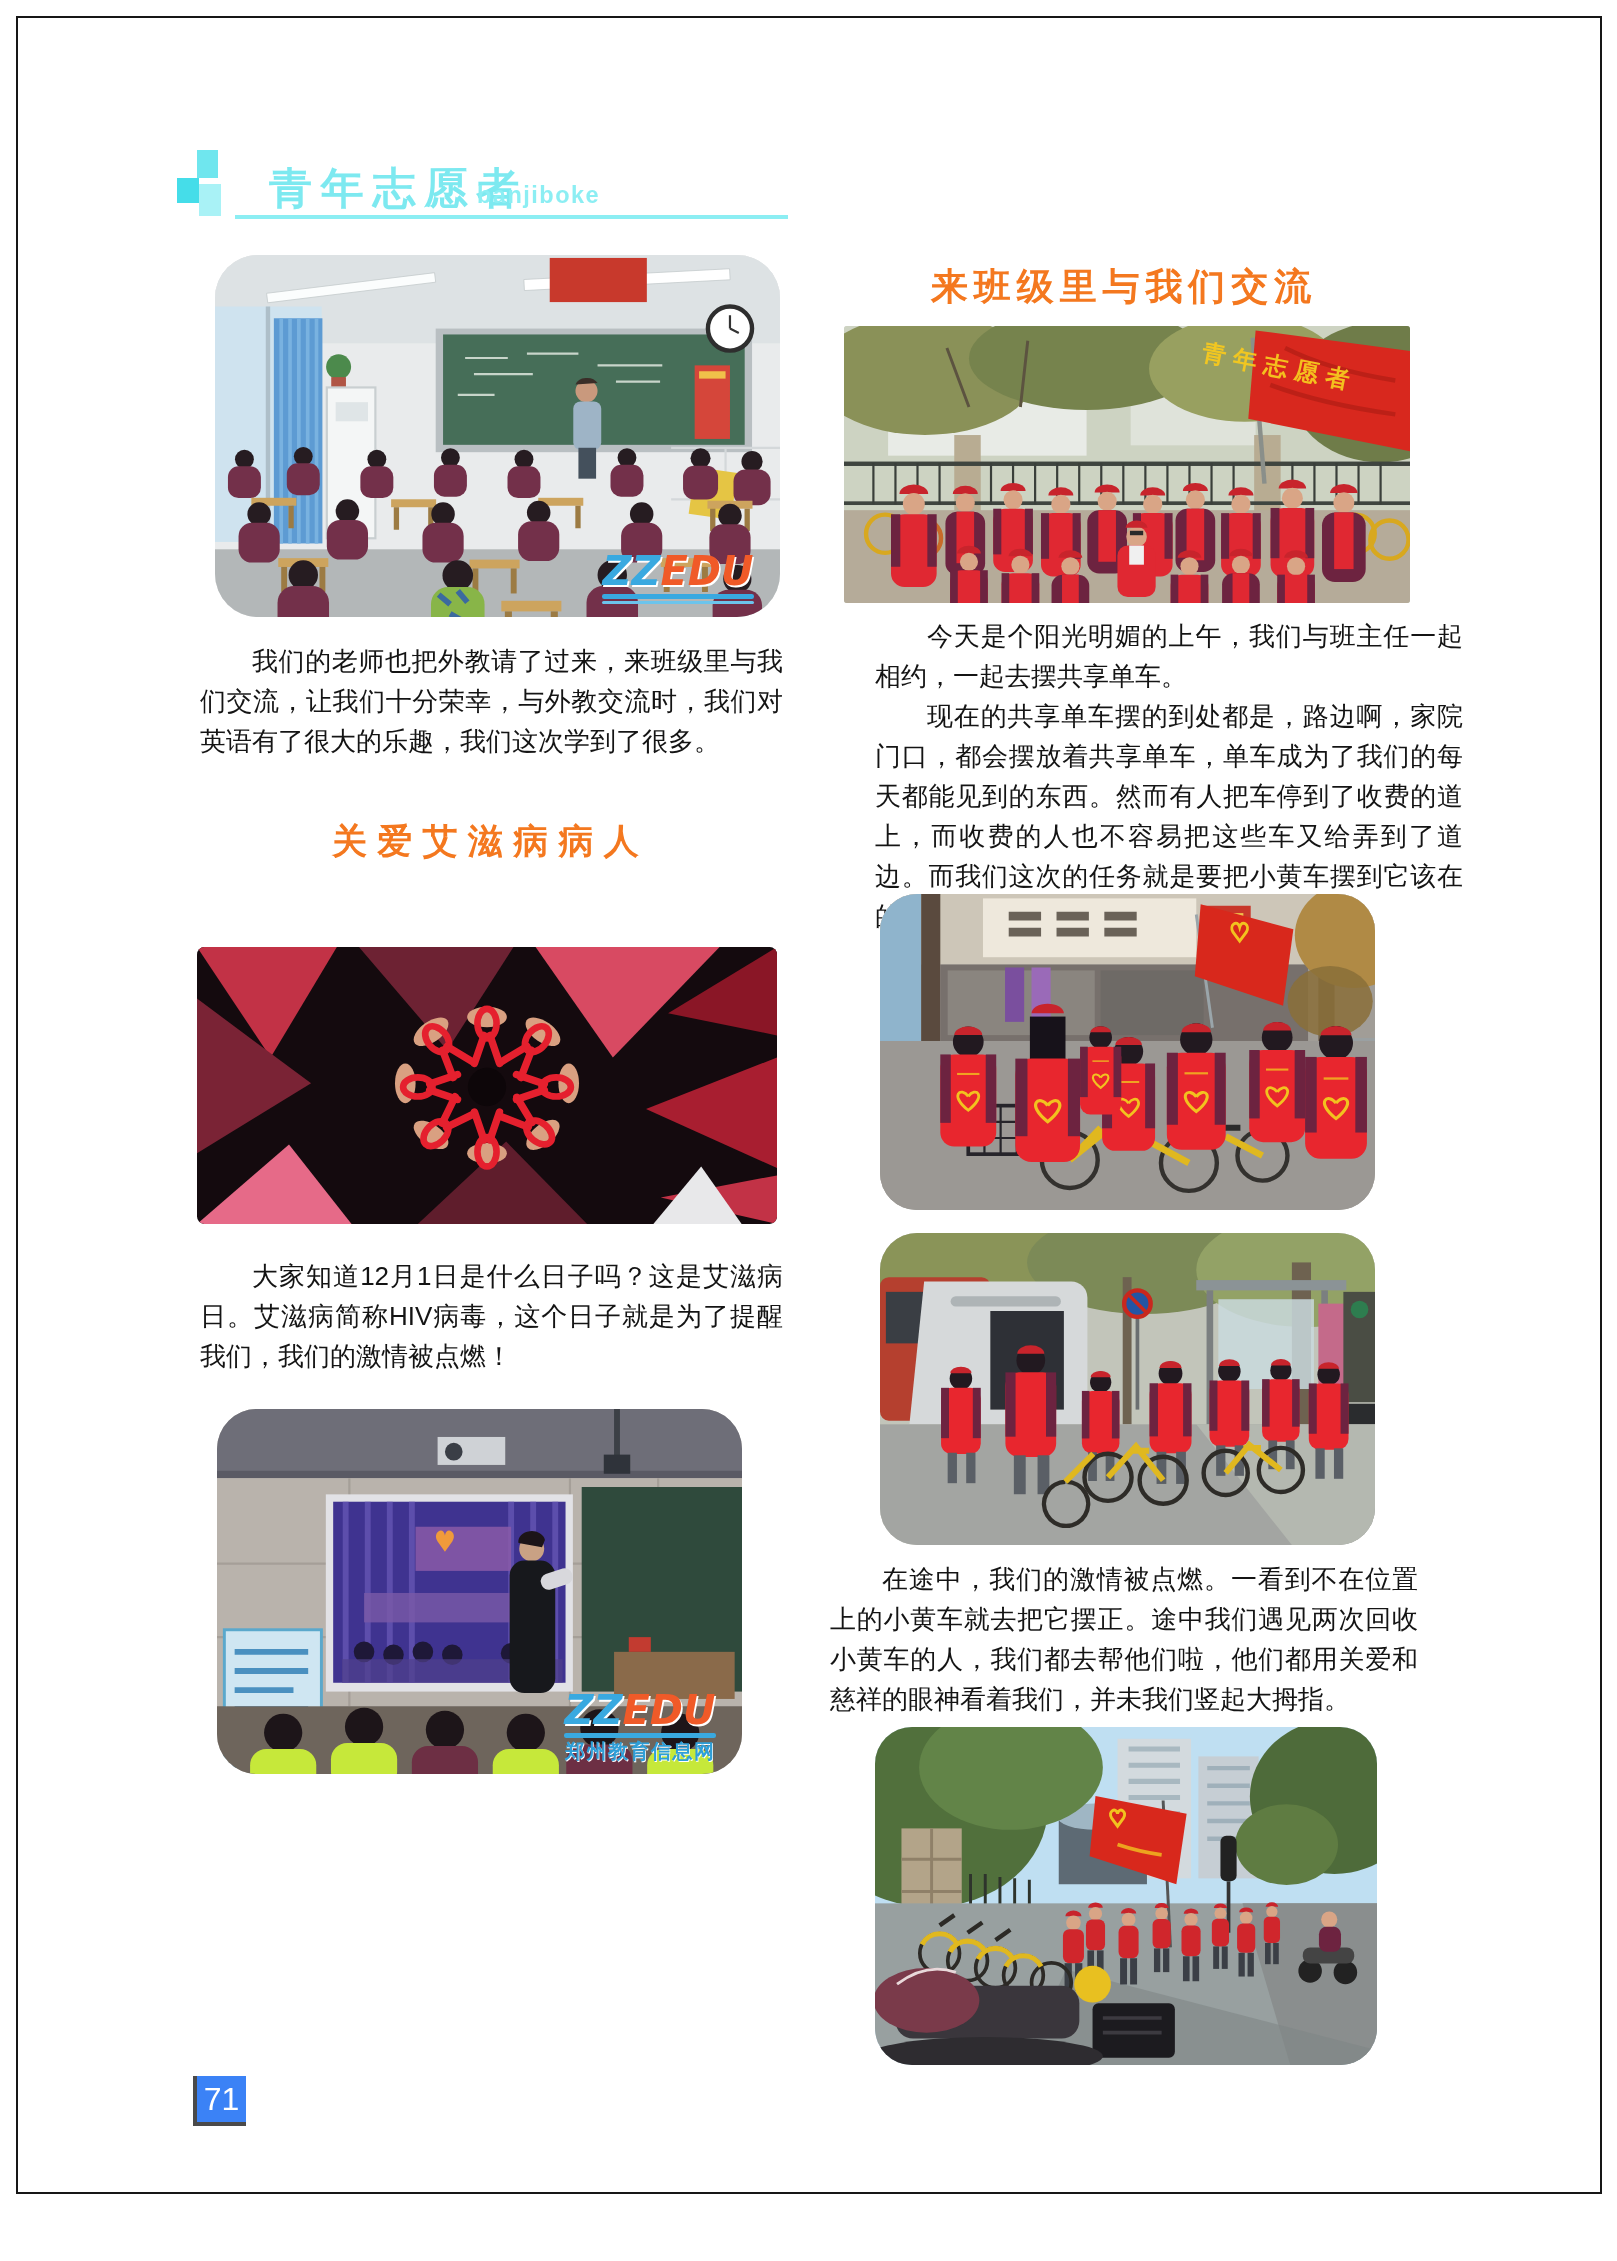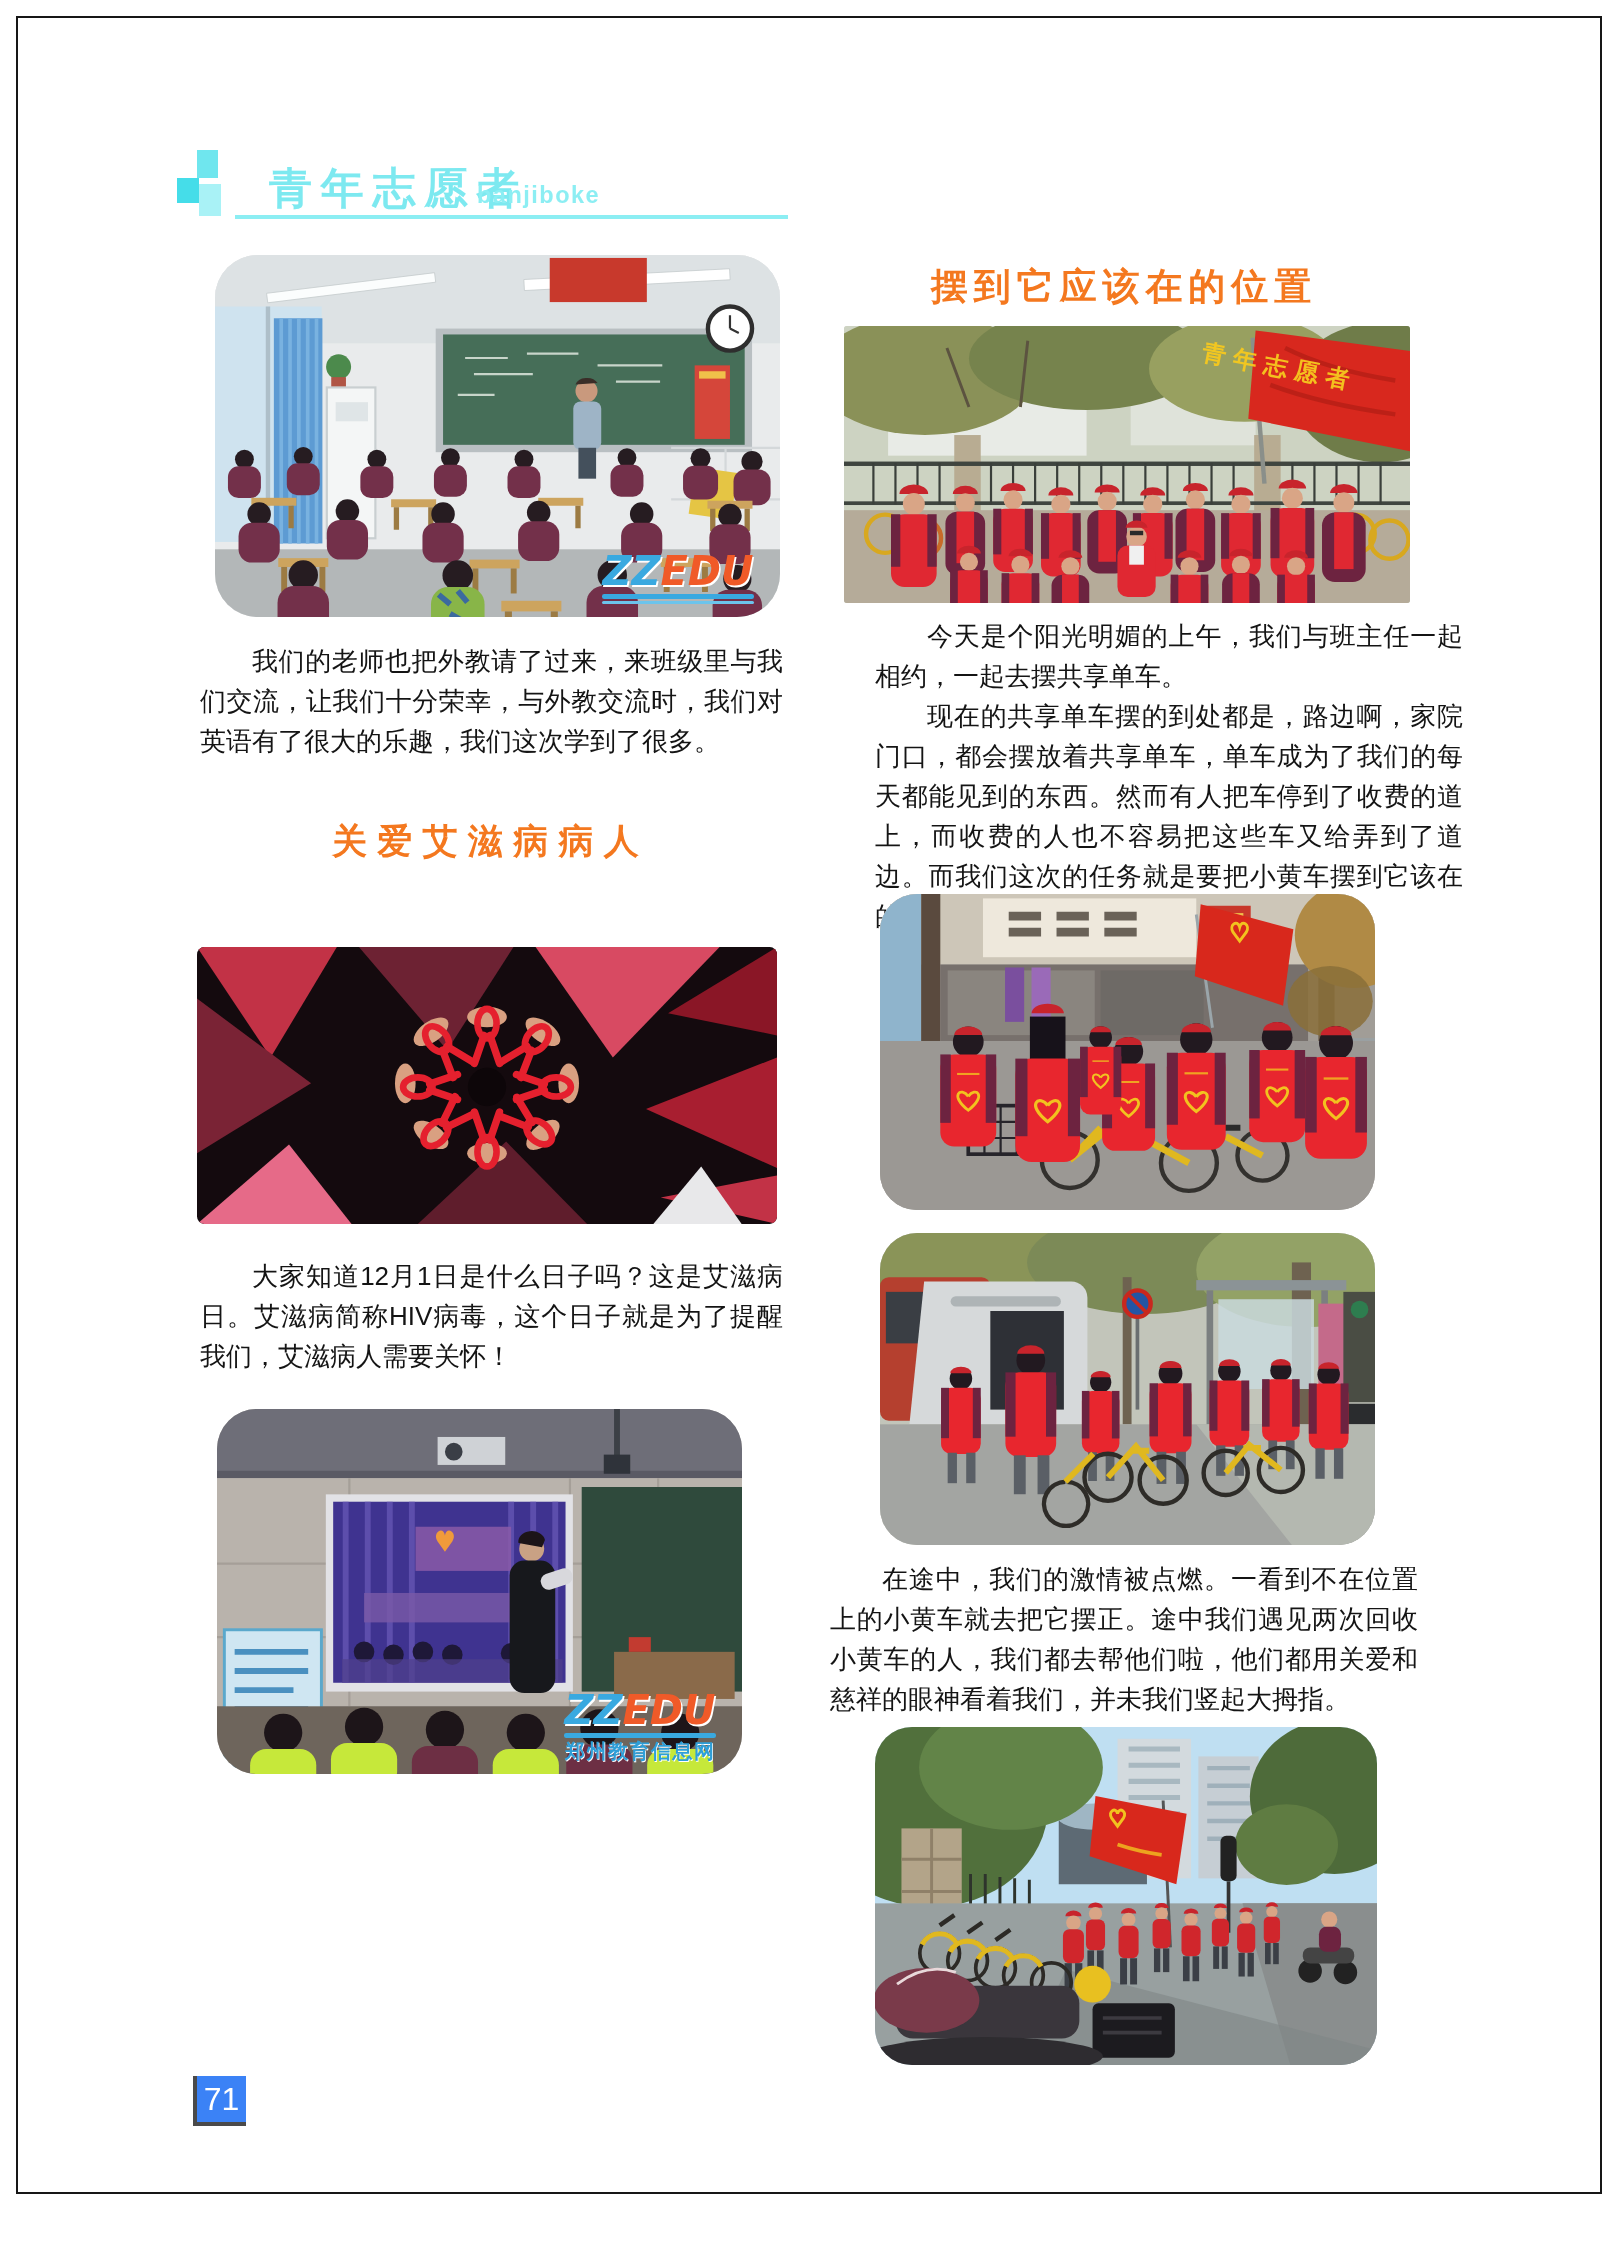--- a/index.html
+++ b/index.html
@@ -190,21 +190,21 @@
       <use href="#rb" transform="translate(445,235) rotate(130)"></use>
       <use href="#rb" transform="translate(394,252) rotate(180)"></use>
       <use href="#rb" transform="translate(343,235) rotate(225)"></use>
       <use href="#rb" transform="translate(326,190) rotate(270)"></use>
       <use href="#rb" transform="translate(343,145) rotate(320)"></use>
       <circle cx="394" cy="190" r="26" fill="#0d0609"></circle>
     </svg>
   </div>
 
   <div class="para para-l2">
-    <p>大家知道12月1日是什么日子吗？这是艾滋病日。艾滋病简称HIV病毒，这个日子就是为了提醒我们，艾滋病人需要关怀！</p>
+    <p>大家知道12月1日是什么日子吗？这是艾滋病日。艾滋病简称HIV病毒，这个日子就是为了提醒我们，我们的激情被点燃！</p>
   </div>
 
   <div class="ph ph6">
     <svg viewBox="0 0 714 496" preserveAspectRatio="none">
       <rect width="714" height="496" fill="#a8a4a0"></rect>
       <rect width="714" height="90" fill="#6e6e78"></rect>
       <rect y="84" width="714" height="10" fill="#5a5a64"></rect>
       <rect x="300" y="38" width="92" height="38" fill="#cfd2d6"></rect>
       <circle cx="322" cy="58" r="12" fill="#3a3e46"></circle>
       <rect x="540" y="0" width="8" height="66" fill="#3c4046"></rect>
@@ -257,21 +257,21 @@
     </svg>
     <div class="wm">
       <span class="zz">ZZ</span><span class="edu">EDU</span>
       <div class="bar"></div>
       <div class="site">郑州教育信息网</div>
     </div>
   </div>
 
 
 
-  <div class="h-orange h-right">摆到它应该在的位置</div>
+  <div class="h-orange h-right">来班级里与我们交流</div>
 
   <div class="ph ph2">
     <svg viewBox="0 0 770 376" preserveAspectRatio="none">
       <rect width="770" height="376" fill="#cdd3c2"></rect>
       <rect x="60" y="46" width="270" height="130" fill="#e8ebe6"></rect>
       <rect x="390" y="66" width="170" height="96" fill="#dfe3da"></rect>
       <ellipse cx="110" cy="66" rx="150" ry="82" fill="#8a9158"></ellipse>
       <ellipse cx="330" cy="44" rx="160" ry="70" fill="#76834d"></ellipse>
       <ellipse cx="545" cy="58" rx="130" ry="72" fill="#98a060"></ellipse>
       <ellipse cx="730" cy="90" rx="120" ry="95" fill="#6f7c49"></ellipse>

